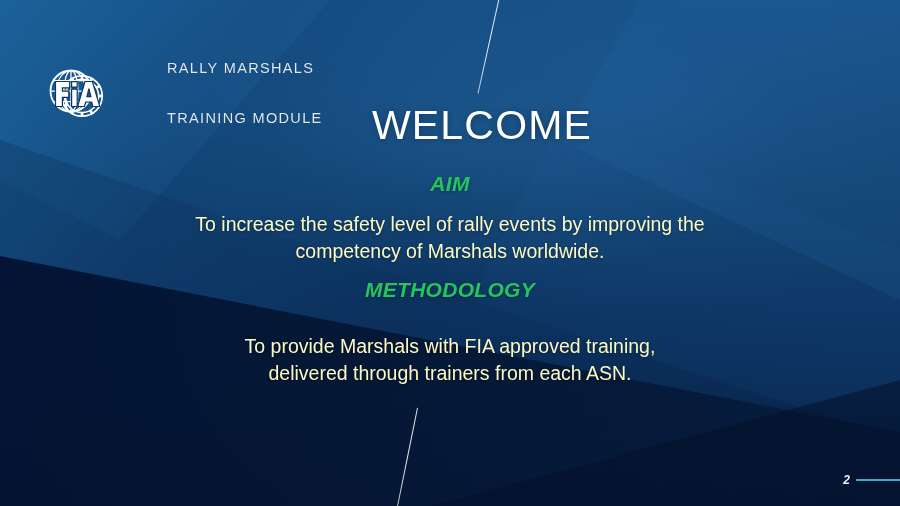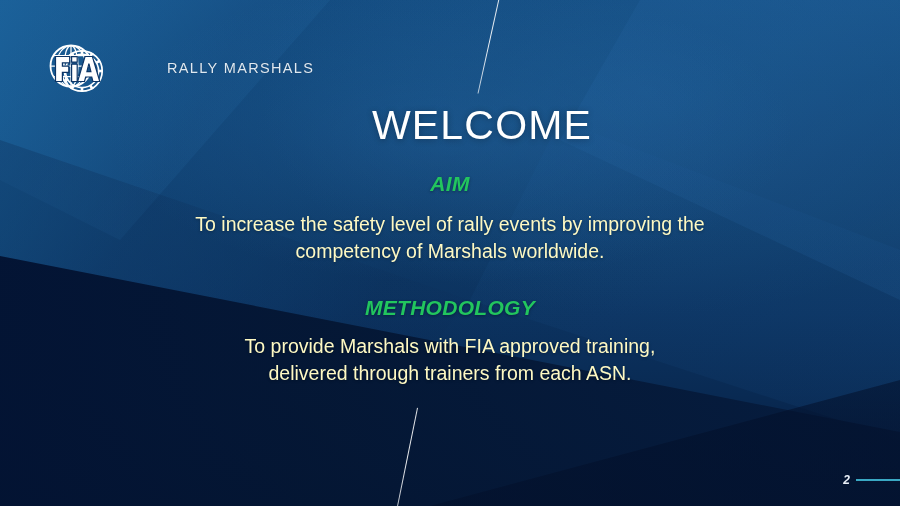--- a/index.html
+++ b/index.html
@@ -166,21 +166,21 @@
     width: 900px;
     color: #22c55e;
     font-size: 21px;
     font-style: italic;
     font-weight: 700;
     letter-spacing: 0.3px;
     line-height: 26px;
     text-shadow: 0 1px 3px rgba(0,0,0,0.35);
   }
   #heading-aim { top: 171px; }
-  #heading-methodology { top: 295px; }
+  #heading-methodology { top: 277px; }
 
   .body-para {
     position: absolute;
     left: 0;
     width: 900px;
     color: #fef9c3;
     font-size: 19.5px;
     font-weight: 400;
     line-height: 27px;
     text-shadow: 0 1px 3px rgba(0,0,0,0.30);
@@ -274,20 +274,21 @@
         <path d="M27.6 16.6 h5.6 v5.5 h-5.6 z" stroke="#0d3566" stroke-width="1.2"></path>
         <path d="M27.6 24.2 h5.6 v17.3 h-5.6 z" stroke="#0d3566" stroke-width="1.2"></path>
 
         <path d="M41.0 16.5 h7.4 l7.4 25.0 h-6.9 l-1.15 -4.5 h-6.1 l-1.15 4.5 h-6.9 z
                  M42.9 31.6 h4.0 l-2.0 -8.0 z" stroke="#0d3566" stroke-width="1.2"></path>
       </g>
     </svg>
 
     <div id="logo-text">
       <span class="logo-line">RALLY MARSHALS</span>
+      <span class="logo-line">TRAINING MODULE</span>
     </div>
   </div>
 
   <div id="content">
 
     <div id="slide-title">WELCOME</div>
 
     <div class="section-heading" id="heading-aim">AIM</div>
 
     <div class="body-para" id="para-aim">

